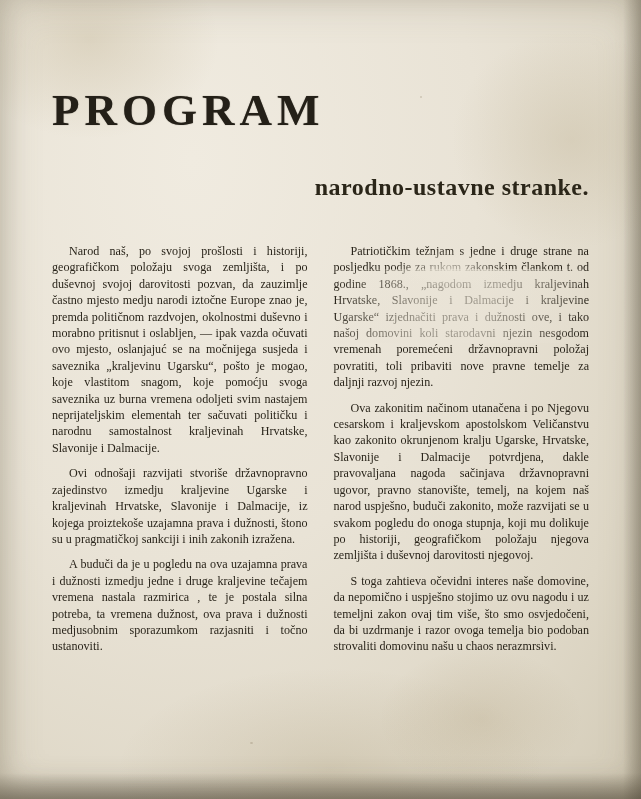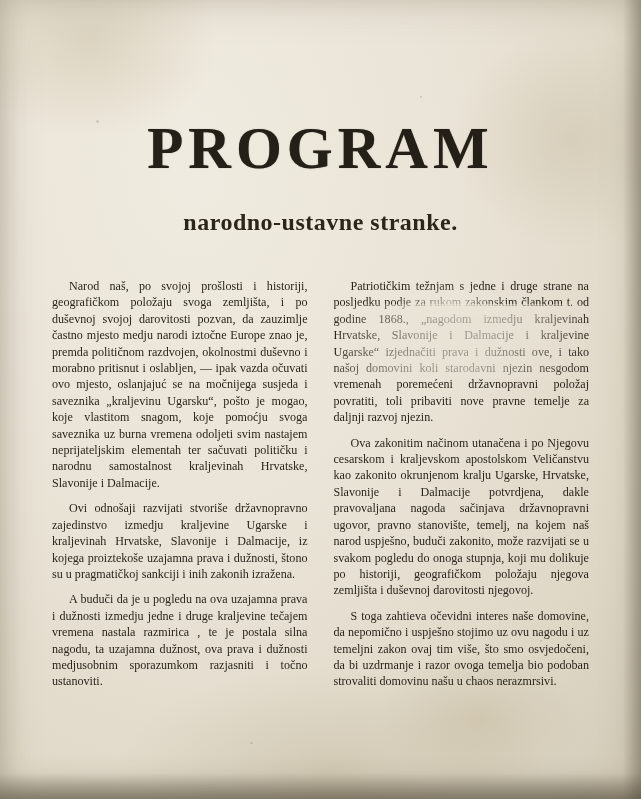--- a/index.html
+++ b/index.html
@@ -53,32 +53,32 @@
     pointer-events: none;
   }
 
   .content {
     position: relative;
     z-index: 2;
     padding: 0 52px;
   }
 
   .title {
-    text-align: center;
-    margin-top: 114px;
+    text-align: left;
+    margin-top: 84px;
     font-family: "Liberation Serif", serif;
-    font-size: 59px;
+    font-size: 45px;
     font-weight: 700;
     letter-spacing: 5px;
     color: #242018;
     text-shadow: 0 0 1px rgba(40,34,24,0.5);
   }
   .subtitle {
-    text-align: center;
-    margin-top: 26px;
+    text-align: right;
+    margin-top: 38px;
     font-family: "Liberation Serif", serif;
     font-size: 24px;
     font-weight: 700;
     letter-spacing: 0.5px;
     color: #2b2619;
   }
 
   .columns {
     display: flex;
     margin-top: 42px;
@@ -141,21 +141,21 @@
   <div class="stain s4"></div>
 
   <div class="content">
     <div class="title">PROGRAM</div>
     <div class="subtitle">narodno-ustavne  stranke.</div>
 
     <div class="columns">
       <div class="col left">
         <p class="para">Narod naš, po svojoj prošlosti i historiji, geografičkom položaju svoga zemljišta, i po duševnoj svojoj darovitosti pozvan, da zauzimlje častno mjesto medju narodi iztočne Europe znao je, premda političnom razdvojen, okolnostmi duševno i morabno pritisnut i oslabljen, — ipak vazda očuvati ovo mjesto, oslanjajuć se na močnijega susjeda i saveznika „kraljevinu Ugarsku“, pošto je mogao, koje vlastitom snagom, koje pomoćju svoga saveznika uz burna vremena odoljeti svim nastajem neprijateljskim elementah ter sačuvati političku i narodnu samostalnost kraljevinah Hrvatske, Slavonije i Dalmacije.</p>
         <p class="para">Ovi odnošaji razvijati stvoriše državnopravno zajedinstvo izmedju kraljevine Ugarske i kraljevinah Hrvatske, Slavonije i Dalmacije, iz kojega proiztekoše uzajamna prava i dužnosti, štono su u pragmatičkoj sankciji i inih zakonih izražena.</p>
-        <p class="para">A buduči da je u pogledu na ova uzajamna prava i dužnosti izmedju jedne i druge kraljevine tečajem vremena nastala razmirica , te je postala silna nagodu, ta uzajamna dužnost, ova prava i dužnosti medjusobnim sporazumkom razjasniti i točno ustanoviti.</p>
+        <p class="para">A buduči da je u pogledu na ova uzajamna prava i dužnosti izmedju jedne i druge kraljevine tečajem vremena nastala razmirica , te je postala silna potreba, ta vremena dužnost, ova prava i dužnosti medjusobnim sporazumkom razjasniti i točno ustanoviti.</p>
       </div>
       <div class="col right">
         <div class="fade-patch"></div>
         <div class="fade-patch2"></div>
         <p class="para">Patriotičkim težnjam s jedne i druge strane na posljedku podje za rukom zakonskim člankom t. od godine 1868., „nagodom izmedju kraljevinah Hrvatske, Slavonije i Dalmacije i kraljevine Ugarske“ izjednačiti prava i dužnosti ove, i tako našoj domovini koli starodavni njezin nesgodom vremenah poremećeni državnopravni položaj povratiti, toli pribaviti nove pravne temelje za daljnji razvoj njezin.</p>
         <p class="para">Ova zakonitim načinom utanačena i po Njegovu cesarskom i kraljevskom apostolskom Veličanstvu kao zakonito okrunjenom kralju Ugarske, Hrvatske, Slavonije i Dalmacije potvrdjena, dakle pravovaljana nagoda sačinjava državnopravni ugovor, pravno stanovište, temelj, na kojem naš narod uspješno, buduči zakonito, može razvijati se u svakom pogledu do onoga stupnja, koji mu dolikuje po historiji, geografičkom položaju njegova zemljišta i duševnoj darovitosti njegovoj.</p>
         <p class="para">S toga zahtieva očevidni interes naše domovine, da nepomično i uspješno stojimo uz ovu nagodu i uz temeljni zakon ovaj tim više, što smo osvjedočeni, da bi uzdrmanje i razor ovoga temelja bio podoban strovaliti domovinu našu u chaos nerazmrsivi.</p>
       </div>
     </div>
   </div>

